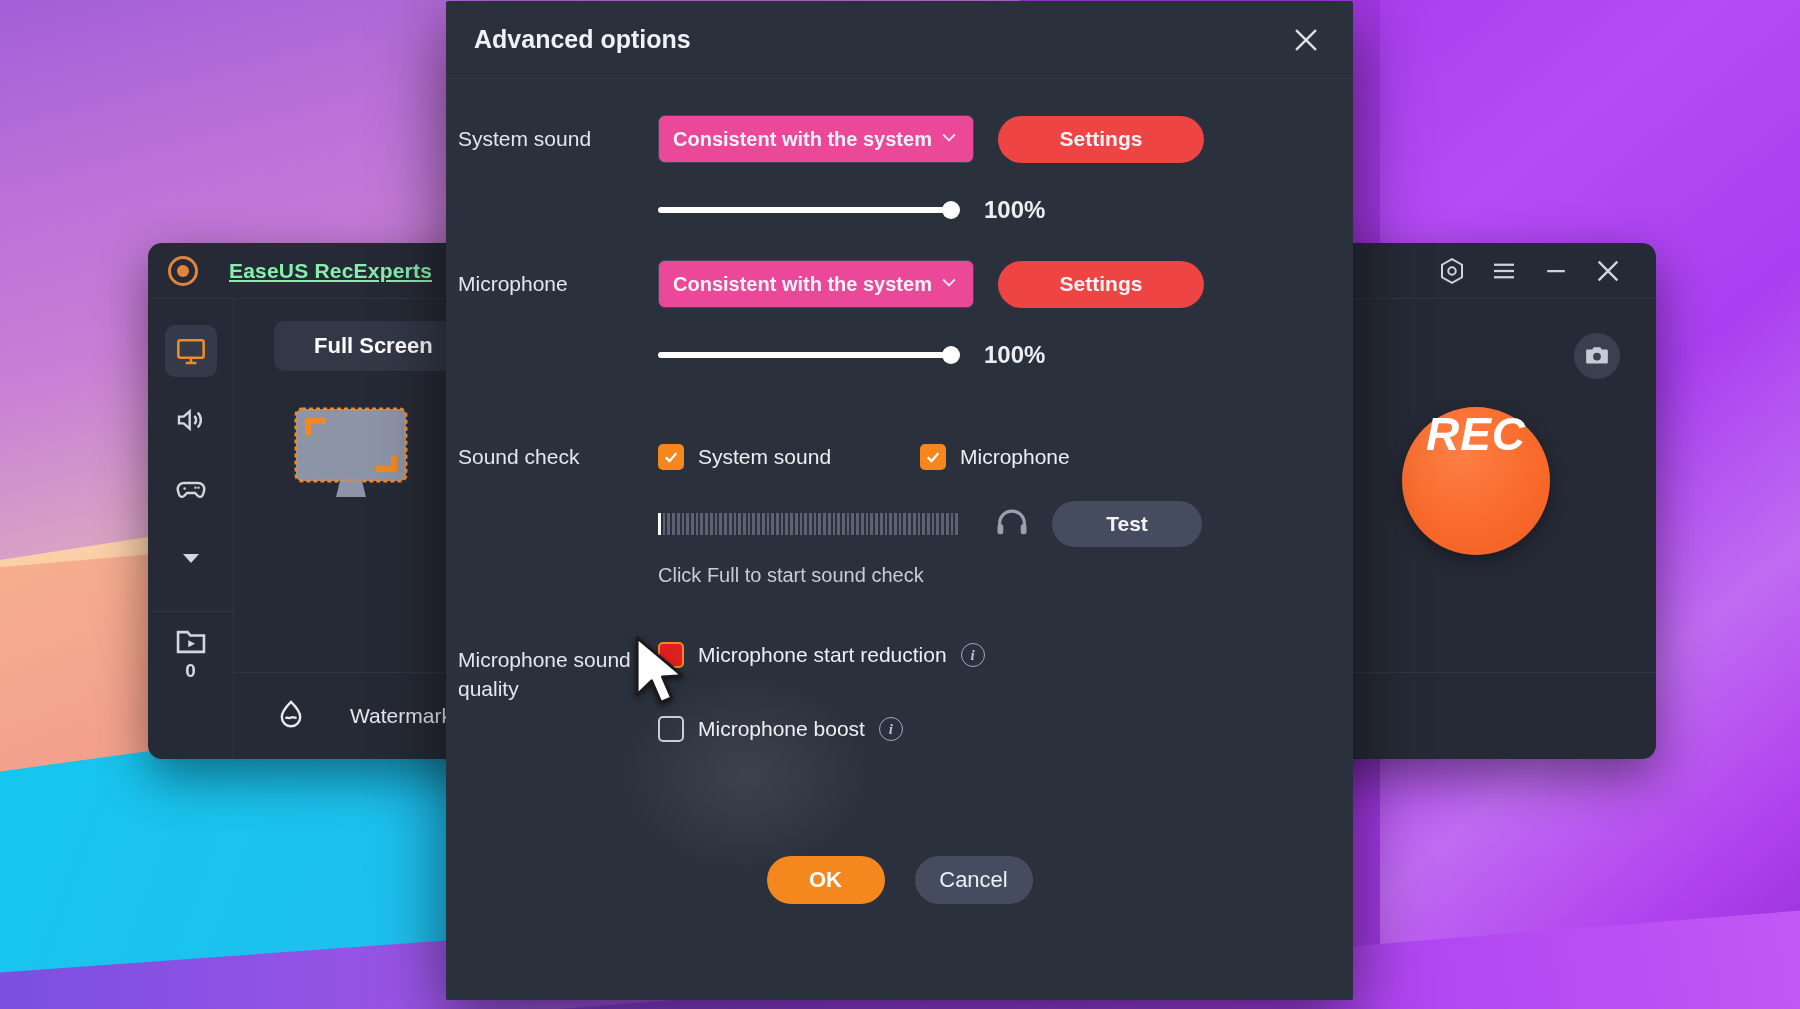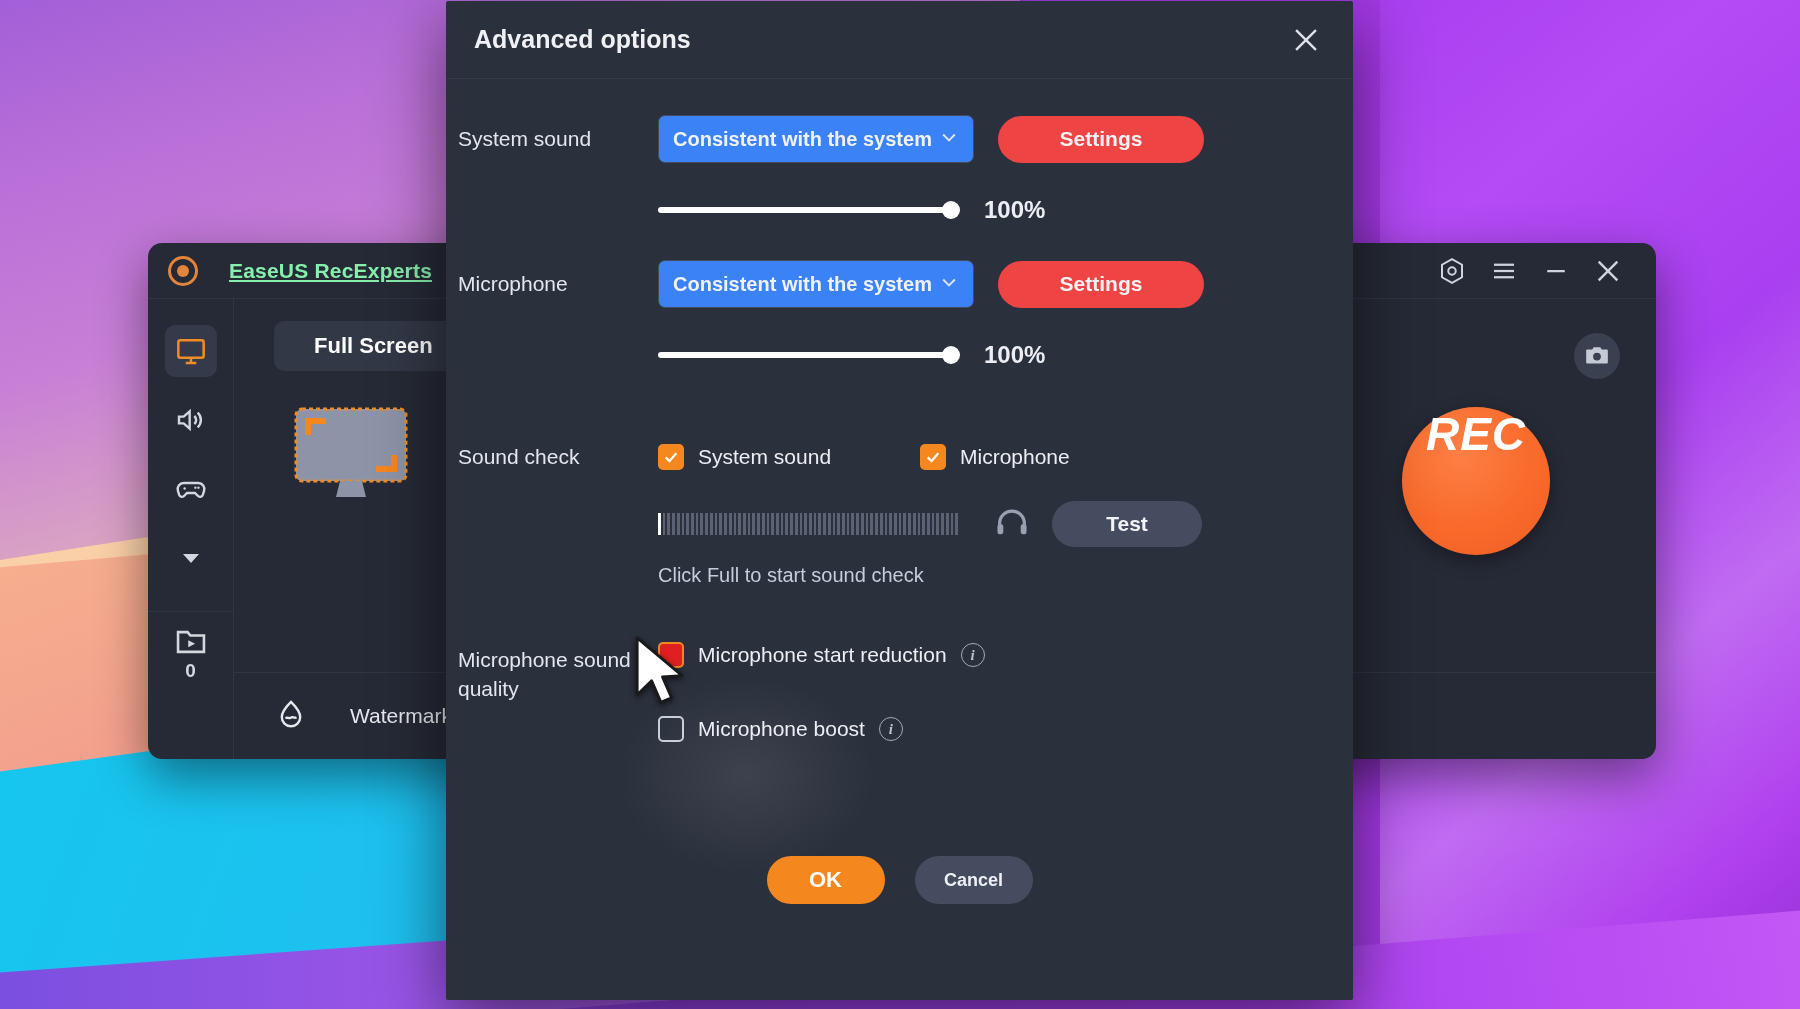--- a/index.html
+++ b/index.html
@@ -182,21 +182,21 @@
   #dialog-close { color: #dfe2ea; display: flex; align-items: center; }
   #dialog-body { padding: 0 12px; position: relative; }
 
   .row { display: flex; align-items: center; }
   .row-label {
     width: 200px; flex: 0 0 200px;
     font-size: 21px; color: #e3e6ee; line-height: 1.35;
   }
   .select {
     width: 316px; height: 48px;
-    background: #3b82f6; border: 1px solid #444a5b; border-radius: 7px;
+    background: #ec4899; border: 1px solid #444a5b; border-radius: 7px;
     display: flex; align-items: center; padding: 0 14px;
     font-size: 20px; font-weight: 700; color: #f1f2f6;
   }
   .select-value { flex: 1 1 auto; }
   .btn-settings {
     margin-left: 24px; width: 206px; height: 47px;
     background: #ef4444; border-radius: 24px;
     display: flex; align-items: center; justify-content: center;
     font-size: 21px; font-weight: 700; color: #f2f3f7;
   }
@@ -265,21 +265,21 @@
   #btn-ok {
     width: 118px; height: 48px; border-radius: 24px;
     background: #f5871f; color: #fff;
     display: flex; align-items: center; justify-content: center;
     font-size: 22px; font-weight: 700;
   }
   #btn-cancel {
     width: 118px; height: 48px; border-radius: 24px;
     background: #464c60; color: #eef0f5;
     display: flex; align-items: center; justify-content: center;
-    font-size: 18px; font-weight: 700;
+    font-size: 22px; font-weight: 400;
   }
   #mouse-cursor {
     position: absolute; left: 632px; top: 635px;
     pointer-events: none; z-index: 50;
     filter: drop-shadow(0 2px 3px rgba(0,0,0,.6));
   }
 </style>
 </head>
 <body>
 

